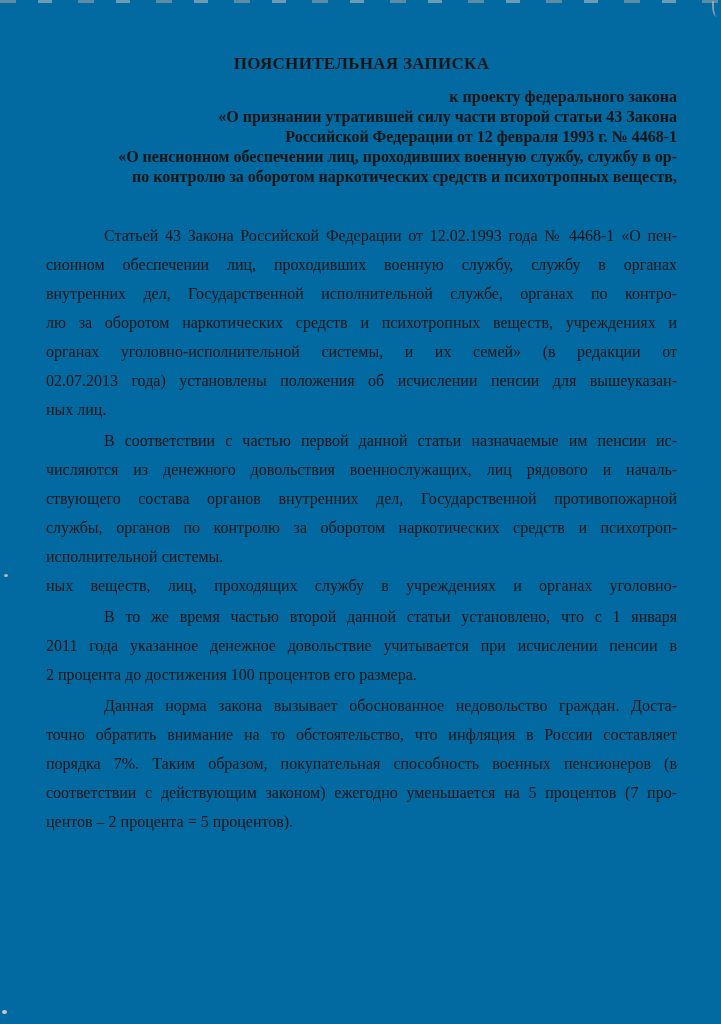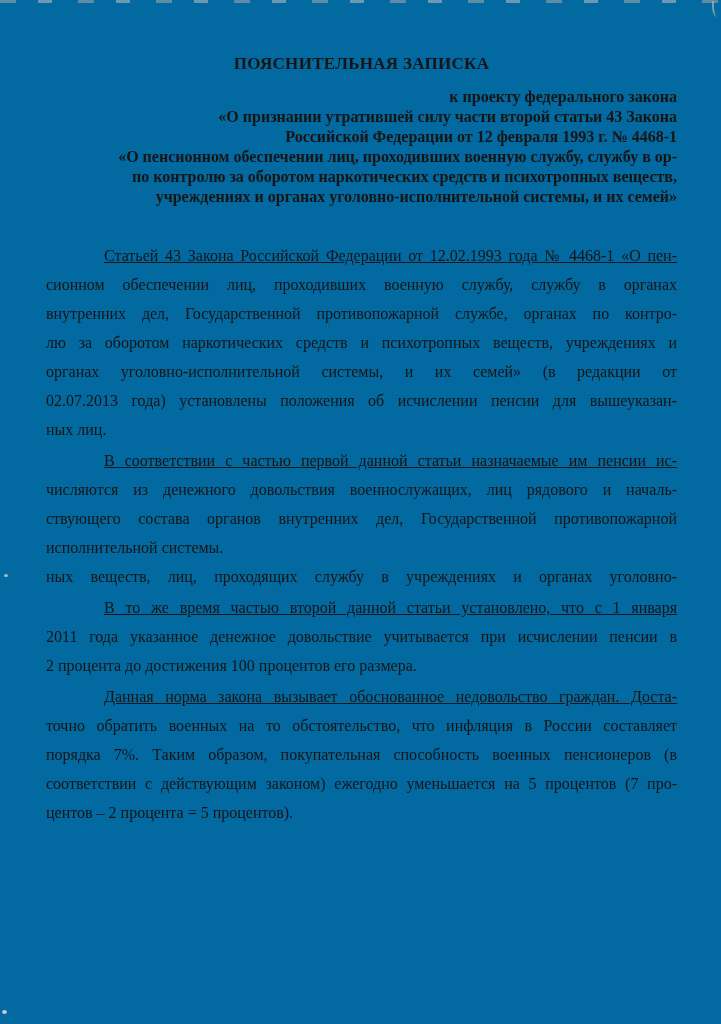--- a/index.html
+++ b/index.html
@@ -47,21 +47,20 @@
   }
   .line {
     text-align: justify;
     text-align-last: justify;
   }
   .line.last {
     text-align-last: left;
   }
   .line.indent {
     text-indent: 58px;
-    text-decoration: underline;
   }
   
   .scan-edge-top {
     position: absolute;
     top: 0; left: 0; right: 0;
     height: 3px;
     background: repeating-linear-gradient(90deg,
       #a8a8a8 0px, #a8a8a8 16px,
       transparent 16px, transparent 38px,
       #c2c2c2 38px, #c2c2c2 52px,
@@ -102,47 +101,47 @@
 
   <div class="content">
     <h1 class="doc-title">ПОЯСНИТЕЛЬНАЯ ЗАПИСКА</h1>
 
     <div class="doc-subtitle">
         <div class="sub-line">к проекту федерального закона</div>
         <div class="sub-line">«О признании утратившей силу части второй статьи 43 Закона</div>
         <div class="sub-line">Российской Федерации от 12 февраля 1993 г. № 4468-1</div>
         <div class="sub-line">«О пенсионном обеспечении лиц, проходивших военную службу, службу в ор-</div>
         <div class="sub-line">по контролю за оборотом наркотических средств и психотропных веществ,</div>
-        <div class="sub-line">учреждениях и органах уголовно-исполнительной системы, и их семей»</div>
       </div>
 
     <div class="doc-body">
         <div class="paragraph">
           <div class="line indent">Статьей 43 Закона Российской Федерации от 12.02.1993 года № 4468-1 «О пен-</div>
           <div class="line">сионном обеспечении лиц, проходивших военную службу, службу в органах</div>
-          <div class="line">внутренних дел, Государственной противопожарной службе, органах по контро-</div>
+          <div class="line">внутренних дел, Государственной исполнительной службе, органах по контро-</div>
           <div class="line">лю за оборотом наркотических средств и психотропных веществ, учреждениях и</div>
           <div class="line">органах уголовно-исполнительной системы, и их семей» (в редакции от</div>
           <div class="line">02.07.2013 года) установлены положения об исчислении пенсии для вышеуказан-</div>
           <div class="line last">ных лиц.</div>
         </div>
         <div class="paragraph">
           <div class="line indent">В соответствии с частью первой данной статьи назначаемые им пенсии ис-</div>
           <div class="line">числяются из денежного довольствия военнослужащих, лиц рядового и началь-</div>
           <div class="line">ствующего состава органов внутренних дел, Государственной противопожарной</div>
+          <div class="line">службы, органов по контролю за оборотом наркотических средств и психотроп-</div>
           <div class="line last">исполнительной системы.</div>
           <div class="line">ных веществ, лиц, проходящих службу в учреждениях и органах уголовно-</div>
         </div>
         <div class="paragraph">
           <div class="line indent">В то же время частью второй данной статьи установлено, что с 1 января</div>
           <div class="line">2011 года указанное денежное довольствие учитывается при исчислении пенсии в</div>
           <div class="line last">2 процента до достижения 100 процентов его размера.</div>
         </div>
         <div class="paragraph">
           <div class="line indent">Данная норма закона вызывает обоснованное недовольство граждан. Доста-</div>
-          <div class="line">точно обратить военных на то обстоятельство, что инфляция в России составляет</div>
+          <div class="line">точно обратить внимание на то обстоятельство, что инфляция в России составляет</div>
           <div class="line">порядка 7%. Таким образом, покупательная способность военных пенсионеров (в</div>
           <div class="line">соответствии с действующим законом) ежегодно уменьшается на 5 процентов (7 про-</div>
           <div class="line last">центов – 2 процента = 5 процентов).</div>
         </div>
       </div>
   </div>
 </div>
 
 </body></html>

